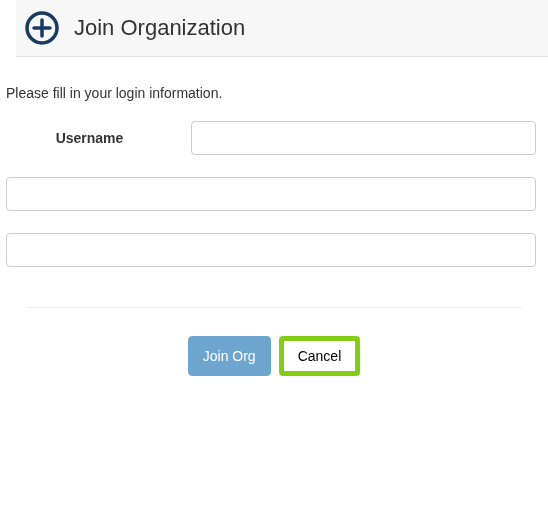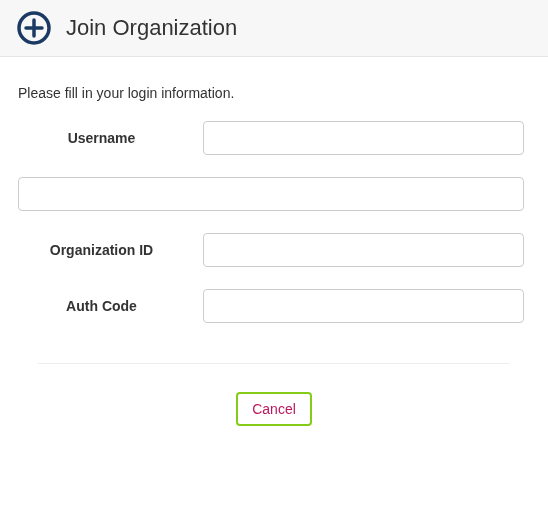--- a/index.html
+++ b/index.html
@@ -6,43 +6,44 @@
     body {
       font-family: -apple-system, BlinkMacSystemFont, "Segoe UI", Helvetica, Arial, sans-serif;
       font-size: 14px;
       color: #333;
       width: 548px;
       height: 512px;
       background: #fff;
     }
     .header {
       background: #f7f7f7;
-      padding: 10px 16px;
+      padding: 10px 8px;
       border-bottom: 1px solid #e5e5e5;
       display: flex;
       align-items: center;
       gap: 14px;
+      margin-left: 16px;
     }
     .header-icon {
       width: 36px;
       height: 36px;
       display: inline-flex;
       align-items: center;
       justify-content: center;
     }
     .header-icon svg {
       display: block;
     }
     .header-title {
       font-size: 22px;
       font-weight: 400;
       color: #333;
     }
     .content {
-      padding: 0 18px;
+      padding: 0 6px;
     }
     .description {
       padding: 28px 0 20px 0;
       font-size: 14px;
       color: #333;
     }
     .form-row {
       display: flex;
       align-items: center;
       margin-bottom: 22px;
@@ -83,22 +84,22 @@
       cursor: pointer;
       font-family: inherit;
     }
     .btn-primary {
       background: #6ea5ce;
       color: #fff;
       border: 1px solid #6ea5ce;
     }
     .btn-secondary {
       background: #fff;
-      color: #be185d;
-      border: 2px solid #84cc16;
+      color: #000000;
+      border: 5px solid #84cc16;
     }
   </style>
 </head>
 <body>
 
 <div class="header">
   <span class="header-icon">
     <svg width="36" height="36" viewBox="0 0 36 36">
       <circle cx="18" cy="18" r="15" fill="none" stroke="#1b3a63" stroke-width="3.5"></circle>
       <line x1="18" y1="10" x2="18" y2="26" stroke="#1b3a63" stroke-width="3.5" stroke-linecap="round"></line>
@@ -116,28 +117,24 @@
     <label class="form-label">Username</label>
     <input type="text" class="form-input" value="" style="">
   </div>
 
   <div class="form-row">
     <input type="password" class="form-input" value="" style="">
   </div>
 
 
   <div class="form-row">
-    <label class="form-label">Organization ID</label>
     <input type="text" class="form-input" value="" style="">
   </div>
 
-  <div class="form-row">
-    <label class="form-label">Auth Code</label>
-    <input type="text" class="form-input" value="" style="">
-  </div>
 
   <div class="divider"></div>
 
   <div class="footer">
+    <button class="btn btn-primary">Join Org</button>
     <button class="btn btn-secondary">Cancel</button>
   </div>
 
 </div>
 
 </body></html>

